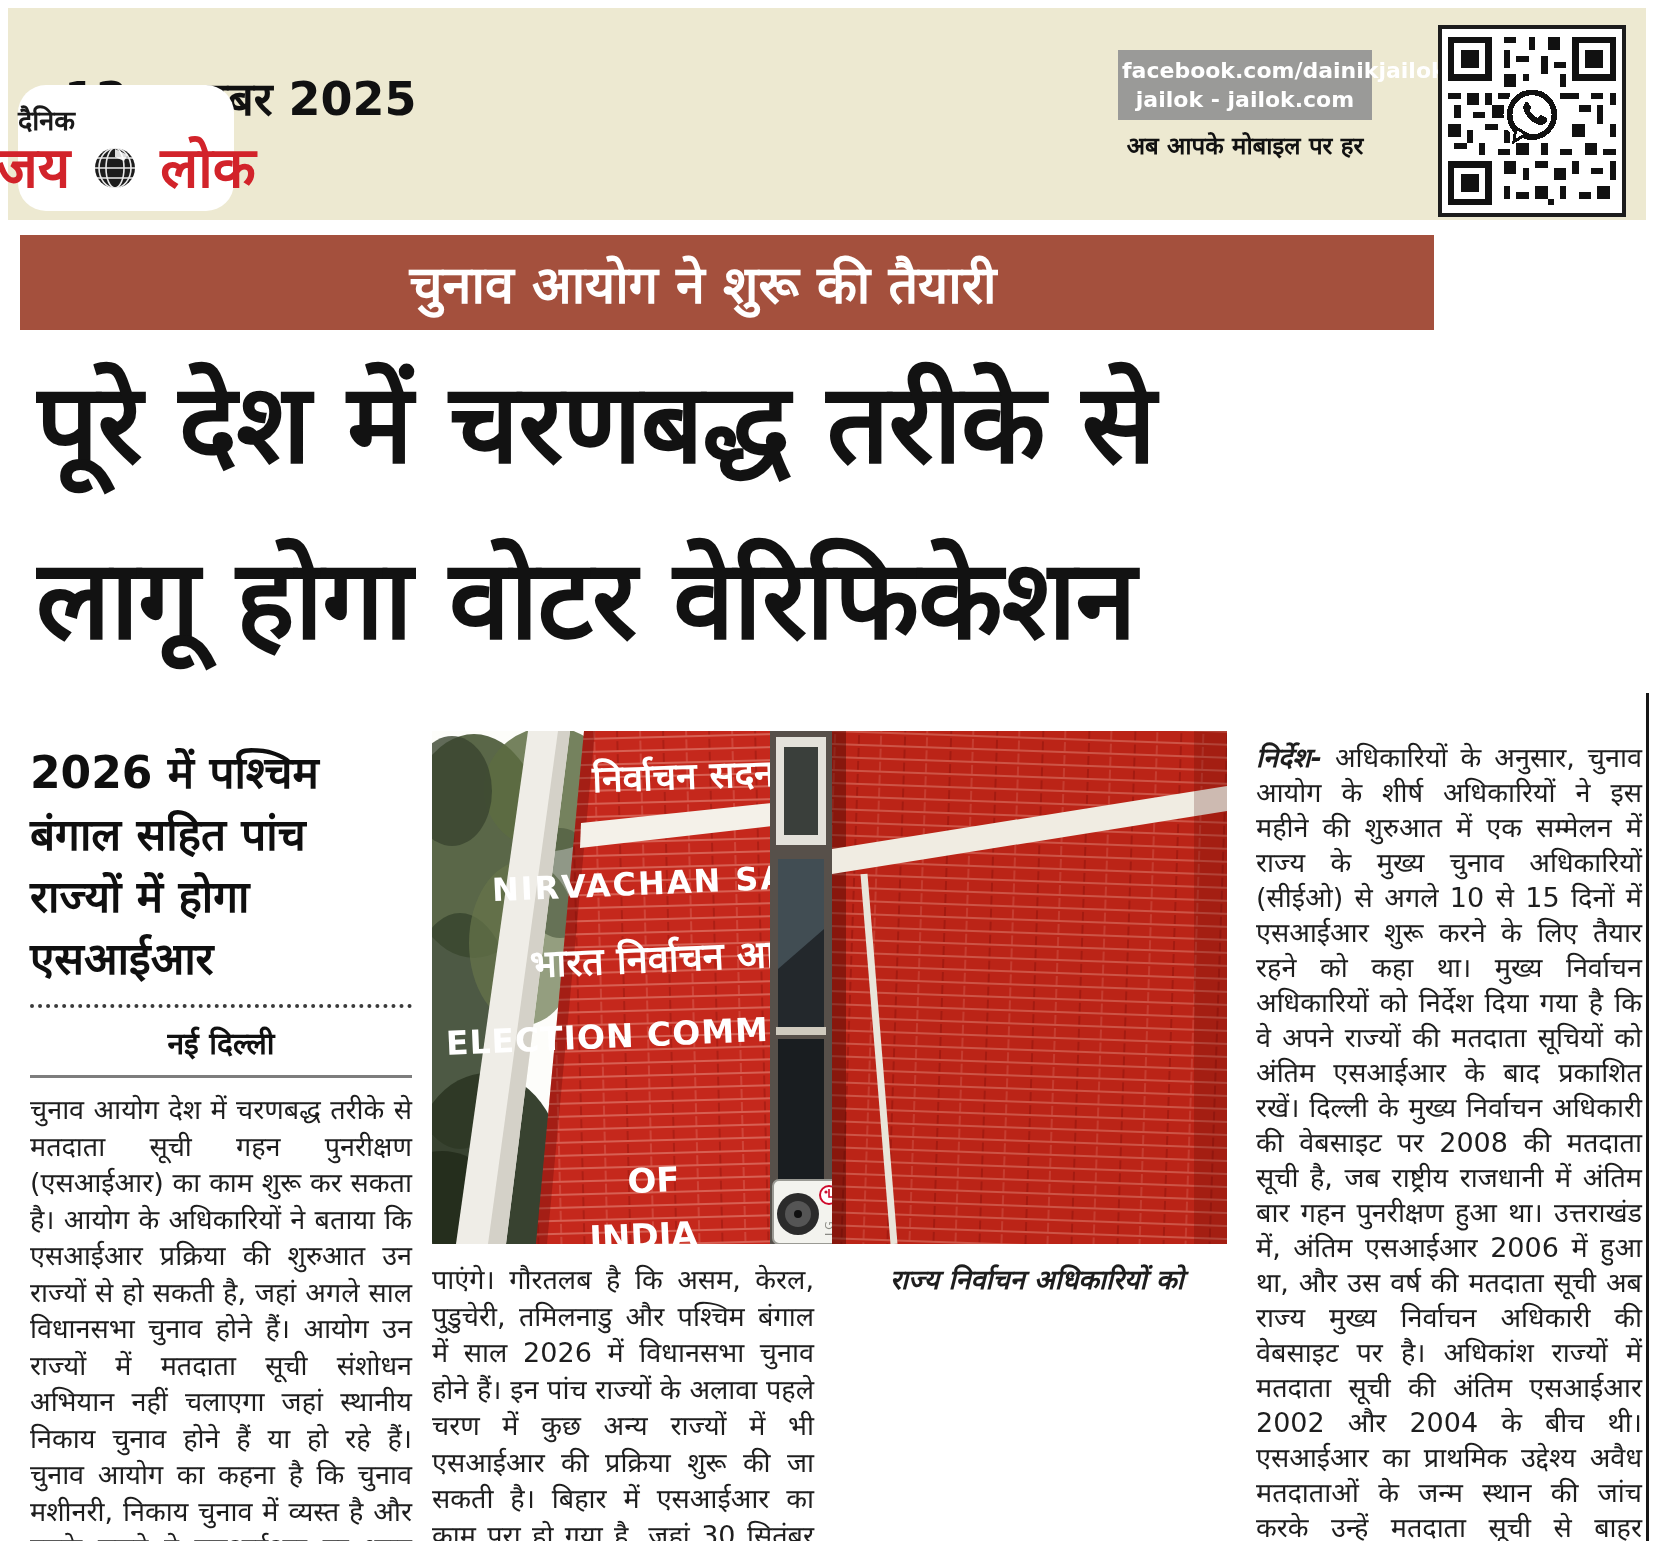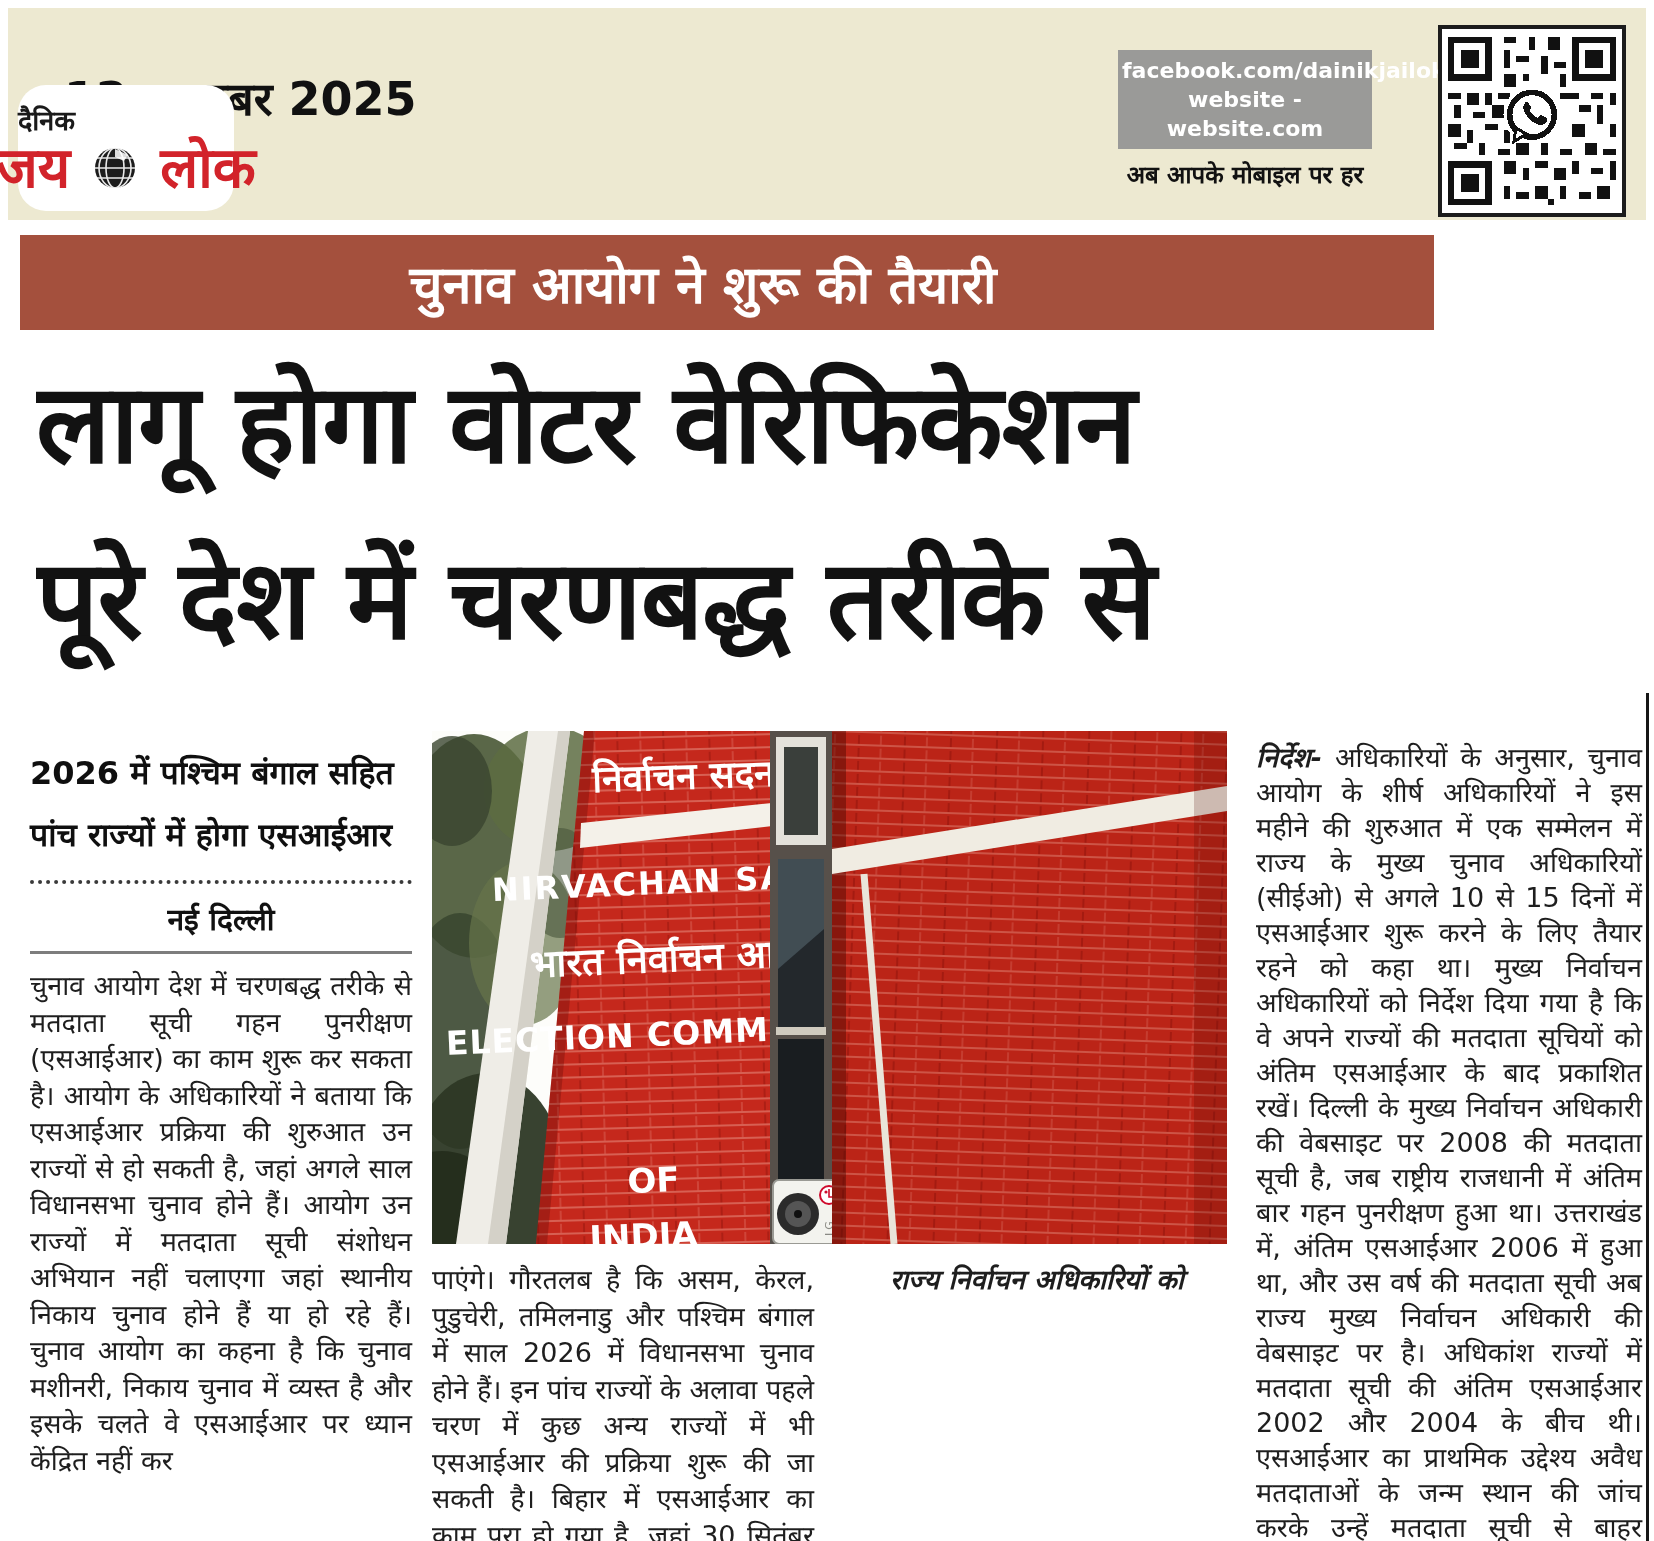--- a/index.html
+++ b/index.html
@@ -28,21 +28,21 @@
           color:#ffffff;font-size:52px;font-weight:800;display:flex;align-items:center;
           justify-content:center;padding-right:60px;box-sizing:border-box;padding-left:12px;}
 
   
   .headline{position:absolute;left:36px;top:336px;width:1600px;height:356px;overflow:hidden;}
   .headline div{font-size:110px;font-weight:800;line-height:176px;white-space:nowrap;color:#121212;
                 letter-spacing:-1px;}
 
   
   .colL{position:absolute;left:30px;top:742px;width:382px;}
-  .subhead{font-size:32px;font-weight:800;line-height:62px;color:#0f0f0f;}
+  .subhead{font-size:44px;font-weight:800;line-height:62px;color:#0f0f0f;}
   .rule-dotted{border:none;border-top:4px dotted #3a3a3a;margin:14px 0 0 0;}
   .dateline{text-align:center;font-size:30px;font-weight:800;margin-top:14px;color:#111;}
   .rule-solid{border:none;border-top:3px solid #7d7d7d;margin:12px 0 0 0;}
   .bodytxt{font-size:27px;line-height:36.5px;text-align:justify;color:#1e1e1e;margin:0;}
   .colL .bodytxt{margin-top:14px;}
   .colM1{position:absolute;left:432px;top:1262px;width:382px;}
   .colM2{position:absolute;left:846px;top:1262px;width:384px;}
   .colR{position:absolute;left:1256px;top:740px;width:386px;}
   .colR .bodytxt{line-height:35px;}
   .lead-bold{font-weight:700;font-style:italic;}
@@ -80,21 +80,21 @@
             <path d="M21 2 L34 8 L30 14 L21 10 Z" fill="#ffffff" opacity="0.85"></path>
           </svg>
         </span>
         <span class="logo-word">लोक</span>
       </div>
     </div>
 
     <div class="social">
       <div class="social-box">
         <div>facebook.com/dainikjailok</div>
-        <div>website - website.com</div>
+        <div>jailok - jailok.com</div>
       </div>
       <div class="promo">
         <div>अब आपके मोबाइल पर हर</div>
       </div>
     </div>
 
     <div class="qr">
       <svg viewBox="0 0 29 29" shape-rendering="crispEdges">
         <rect width="29" height="29" fill="#ffffff"></rect>
         <g fill="#111111">
@@ -166,22 +166,22 @@
           <path d="M11.6 17.8 L11.9 15.6 L13.6 16.6 Z" fill="#ffffff" stroke="#111" stroke-width="0.5"></path>
           <path d="M13.2 11.9 q0.2 -0.7 0.7 -0.4 l0.4 0.7 q0.1 0.3 -0.2 0.6 q0.5 0.9 1.4 1.2 q0.3 -0.6 0.6 -0.4 l0.7 0.4 q0.4 0.3 -0.1 0.8 q-0.6 0.6 -1.6 0.1 q-1.4 -0.7 -1.9 -2.1 q-0.2 -0.6 0 -0.9 Z" fill="#111"></path>
         </g>
       </svg>
     </div>
   </div>
 
   <div class="kicker">चुनाव आयोग ने शुरू की तैयारी</div>
 
   <div class="headline">
+    <div>पूरे देश में चरणबद्ध तरीके से</div>
     <div>लागू होगा वोटर वेरिफिकेशन</div>
-    <div>पूरे देश में चरणबद्ध तरीके से</div>
   </div>
 
   <div class="colL">
     <div class="subhead">2026 में पश्चिम बंगाल सहित पांच राज्यों में होगा एसआईआर</div>
     <hr class="rule-dotted">
     <div class="dateline">नई दिल्ली</div>
     <hr class="rule-solid">
     <p class="bodytxt">चुनाव आयोग देश में चरणबद्ध तरीके से मतदाता सूची गहन पुनरीक्षण (एसआईआर) का काम शुरू कर सकता है। आयोग के अधिकारियों ने बताया कि एसआईआर प्रक्रिया की शुरुआत उन राज्यों से हो सकती है, जहां अगले साल विधानसभा चुनाव होने हैं। आयोग उन राज्यों में मतदाता सूची संशोधन अभियान नहीं चलाएगा जहां स्थानीय निकाय चुनाव होने हैं या हो रहे हैं। चुनाव आयोग का कहना है कि चुनाव मशीनरी, निकाय चुनाव में व्यस्त है और इसके चलते वे एसआईआर पर ध्यान केंद्रित नहीं कर</p>
   </div>
 

